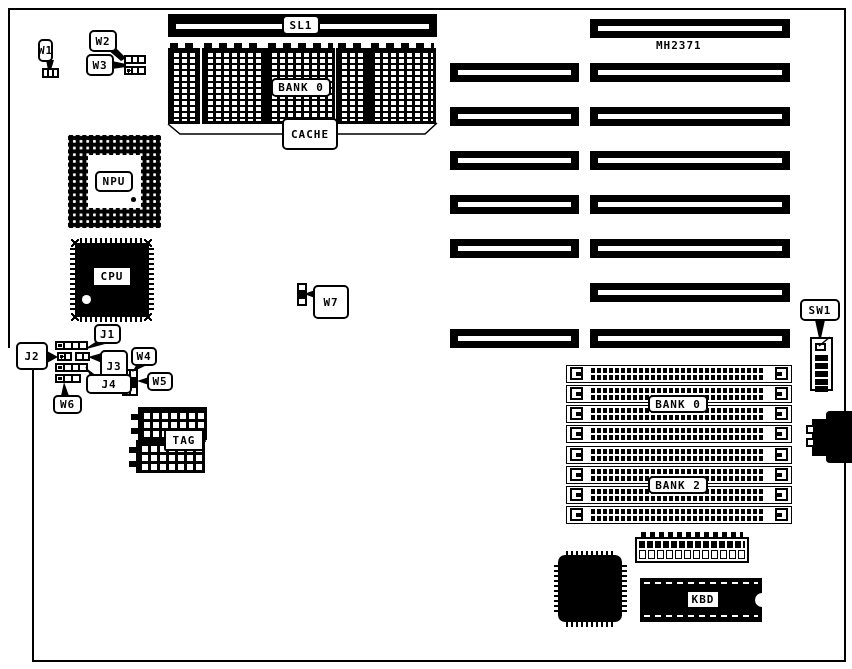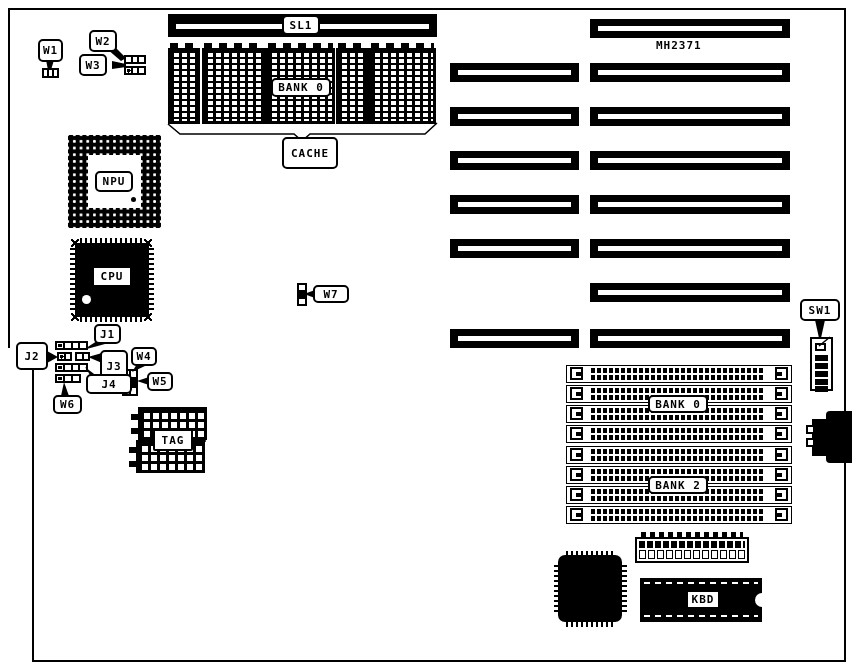--- a/index.html
+++ b/index.html
@@ -84,21 +84,21 @@
   <div class="notch" style="left:204px;top:43px;width:60px"></div>
   <div class="notch" style="left:268px;top:43px;width:65px"></div>
   <div class="notch" style="left:338px;top:43px;width:29px"></div>
   <div class="notch" style="left:371px;top:43px;width:63px"></div>
   <div class="chipgrid" style="left:168px;top:48px;width:32px;height:76px"></div>
   <div class="chipgrid" style="left:202px;top:48px;width:64px;height:76px"></div>
   <div class="chipgrid" style="left:266px;top:48px;width:69px;height:76px"></div>
   <div class="chipgrid" style="left:336px;top:48px;width:33px;height:76px"></div>
   <div class="chipgrid" style="left:369px;top:48px;width:67px;height:76px"></div>
   <div class="lbl" style="left:271px;top:78px;width:60px;height:19px">BANK 0</div>
-  <div class="lbl" style="left:282px;top:137px;width:56px;height:32px">CACHE</div>
+  <div class="lbl" style="left:282px;top:118px;width:56px;height:32px">CACHE</div>
 
   <div class="abs" style="left:68px;top:135px;width:93px;height:93px;background:#000;z-index:4;
               background-image:radial-gradient(#fff 1.3px,rgba(0,0,0,0) 1.5px);
               background-size:6.7px 6.7px;background-position:3px 3px">
     <div class="abs" style="left:20px;top:20px;width:53px;height:53px;background:#fff"></div>
     <div class="abs" style="left:63px;top:62px;width:5px;height:5px;background:#000;border-radius:50%"></div>
   </div>
   <div class="lbl" style="left:95px;top:171px;width:38px;height:21px">NPU</div>
 
   <div class="stub-h" style="left:80px;top:238px;width:64px"></div>
@@ -174,21 +174,21 @@
       <i class="blk"></i>
       <i></i>
     </div>
 
   <div class="abs ink" style="left:131px;top:414px;width:7px;height:6px"></div>
   <div class="abs ink" style="left:131px;top:428px;width:7px;height:6px"></div>
   <div class="abs ink" style="left:129px;top:447px;width:7px;height:6px"></div>
   <div class="abs ink" style="left:129px;top:461px;width:7px;height:6px"></div>
   <div class="chipgrid taggrid" style="left:138px;top:407px;width:69px;height:33px"></div>
   <div class="chipgrid taggrid" style="left:136px;top:440px;width:69px;height:33px"></div>
-  <div class="lbl" style="left:153px;top:429px;width:40px;height:22px;border-radius:2px">TAG</div>
+  <div class="lbl" style="left:164px;top:429px;width:40px;height:22px;border-radius:2px">TAG</div>
 
   <div class="slot" style="left:450px;top:63px;width:129px">
       <i></i>
     </div>
   <div class="slot" style="left:450px;top:107px;width:129px">
       <i></i>
     </div>
   <div class="slot" style="left:450px;top:151px;width:129px">
       <i></i>
     </div>
@@ -332,25 +332,25 @@
     <polygon points="90,375 98,377 85,367" fill="#000"></polygon>
     <polygon points="61,396 69,396 64,382" fill="#000"></polygon>
     <polygon points="137,364 145,366 132,372" fill="#000"></polygon>
     <polygon points="149,377 149,385 137,381" fill="#000"></polygon>
     <polygon points="315,290 315,298 304,294" fill="#000"></polygon>
     <polygon points="815,320 825,320 821,338 819,338" fill="#000"></polygon>
     <line x1="819" y1="346" x2="830" y2="337" stroke="#000" stroke-width="1.5"></line>
     <line x1="189" y1="441" x2="206" y2="441" stroke="#000" stroke-width="1.5"></line>
   </svg>
 
-  <div class="lbl" style="left:38px;top:39px;width:25px;height:23px">W1</div>
+  <div class="lbl" style="left:38px;top:39px;width:15px;height:23px">W1</div>
   <div class="lbl" style="left:89px;top:30px;width:28px;height:22px">W2</div>
-  <div class="lbl" style="left:79px;top:54px;width:28px;height:22px">W3</div>
+  <div class="lbl" style="left:86px;top:54px;width:28px;height:22px">W3</div>
   <div class="lbl" style="left:94px;top:324px;width:27px;height:20px">J1</div>
   <div class="lbl" style="left:16px;top:342px;width:32px;height:28px">J2</div>
   <div class="lbl" style="left:100px;top:350px;width:28px;height:32px">J3</div>
   <div class="lbl" style="left:86px;top:374px;width:46px;height:20px">J4</div>
   <div class="lbl" style="left:131px;top:347px;width:26px;height:19px">W4</div>
   <div class="lbl" style="left:147px;top:372px;width:26px;height:19px">W5</div>
   <div class="lbl" style="left:53px;top:395px;width:29px;height:19px">W6</div>
-  <div class="lbl" style="left:313px;top:285px;width:36px;height:18px">W7</div>
+  <div class="lbl" style="left:313px;top:285px;width:36px;height:34px">W7</div>
 
 </div>
 
 </body></html>

